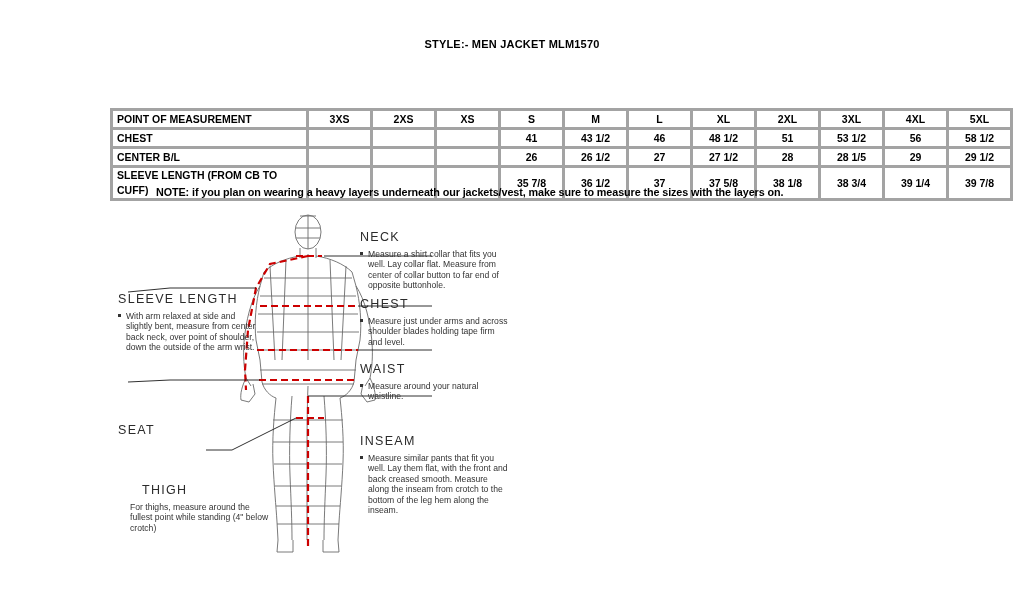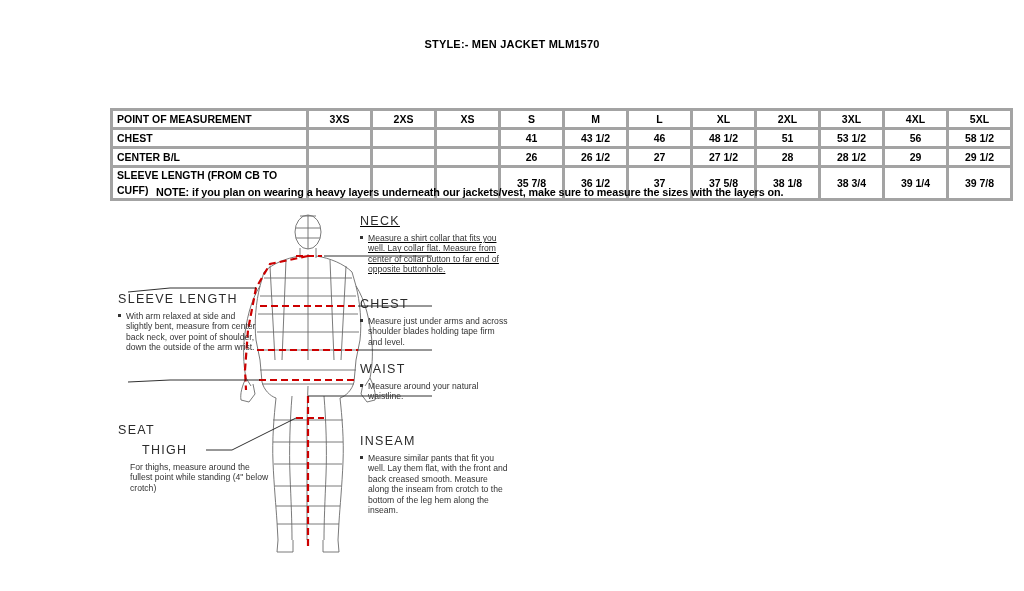--- a/index.html
+++ b/index.html
@@ -105,24 +105,24 @@
     width: 3px;
     height: 3px;
     background: #333;
   }
   
   #sec-sleeve { left: 8px;  top: 82px;  width: 145px; }
   #sec-seat   { left: 8px;  top: 166px; width: 145px; margin-top: 47px; }
   #sec-thigh  { left: 20px; top: 233px; width: 140px; }
   #sec-thigh .sec-body { padding-left: 0; }
   #sec-thigh .sec-body:before { display: none; }
-  #sec-thigh .sec-title { margin-left: 12px; }
-
-  
-  #sec-neck   { left: 250px; top: 4px;   width: 150px; text-decoration: underline; }
+  #sec-thigh .sec-title { margin-left: 12px; margin-top: 40px; }
+
+  
+  #sec-neck   { left: 250px; top: 20px;   width: 150px; }
   #sec-chest  { left: 250px; top: 87px;  width: 150px; }
   #sec-waist  { left: 250px; top: 152px; width: 150px; }
   #sec-inseam { left: 250px; top: 200px; width: 150px; margin-top: 24px; }
 
   svg.diagram-svg {
     position: absolute;
     left: 0; top: 0;
     width: 420px;
     height: 350px;
   }
@@ -184,21 +184,21 @@
         <tr>
           <td class="lbl">CENTER B/L</td>
           <td></td>
           <td></td>
           <td></td>
           <td>26</td>
           <td>26 1/2</td>
           <td>27</td>
           <td>27 1/2</td>
           <td>28</td>
-          <td>28 1/2</td>
+          <td>28 1/5</td>
           <td>29</td>
           <td>29 1/2</td>
         </tr>
         <tr>
           <td class="lbl">SLEEVE LENGTH (FROM CB TO CUFF)</td>
           <td></td>
           <td></td>
           <td></td>
           <td>35 7/8</td>
           <td>36 1/2</td>

